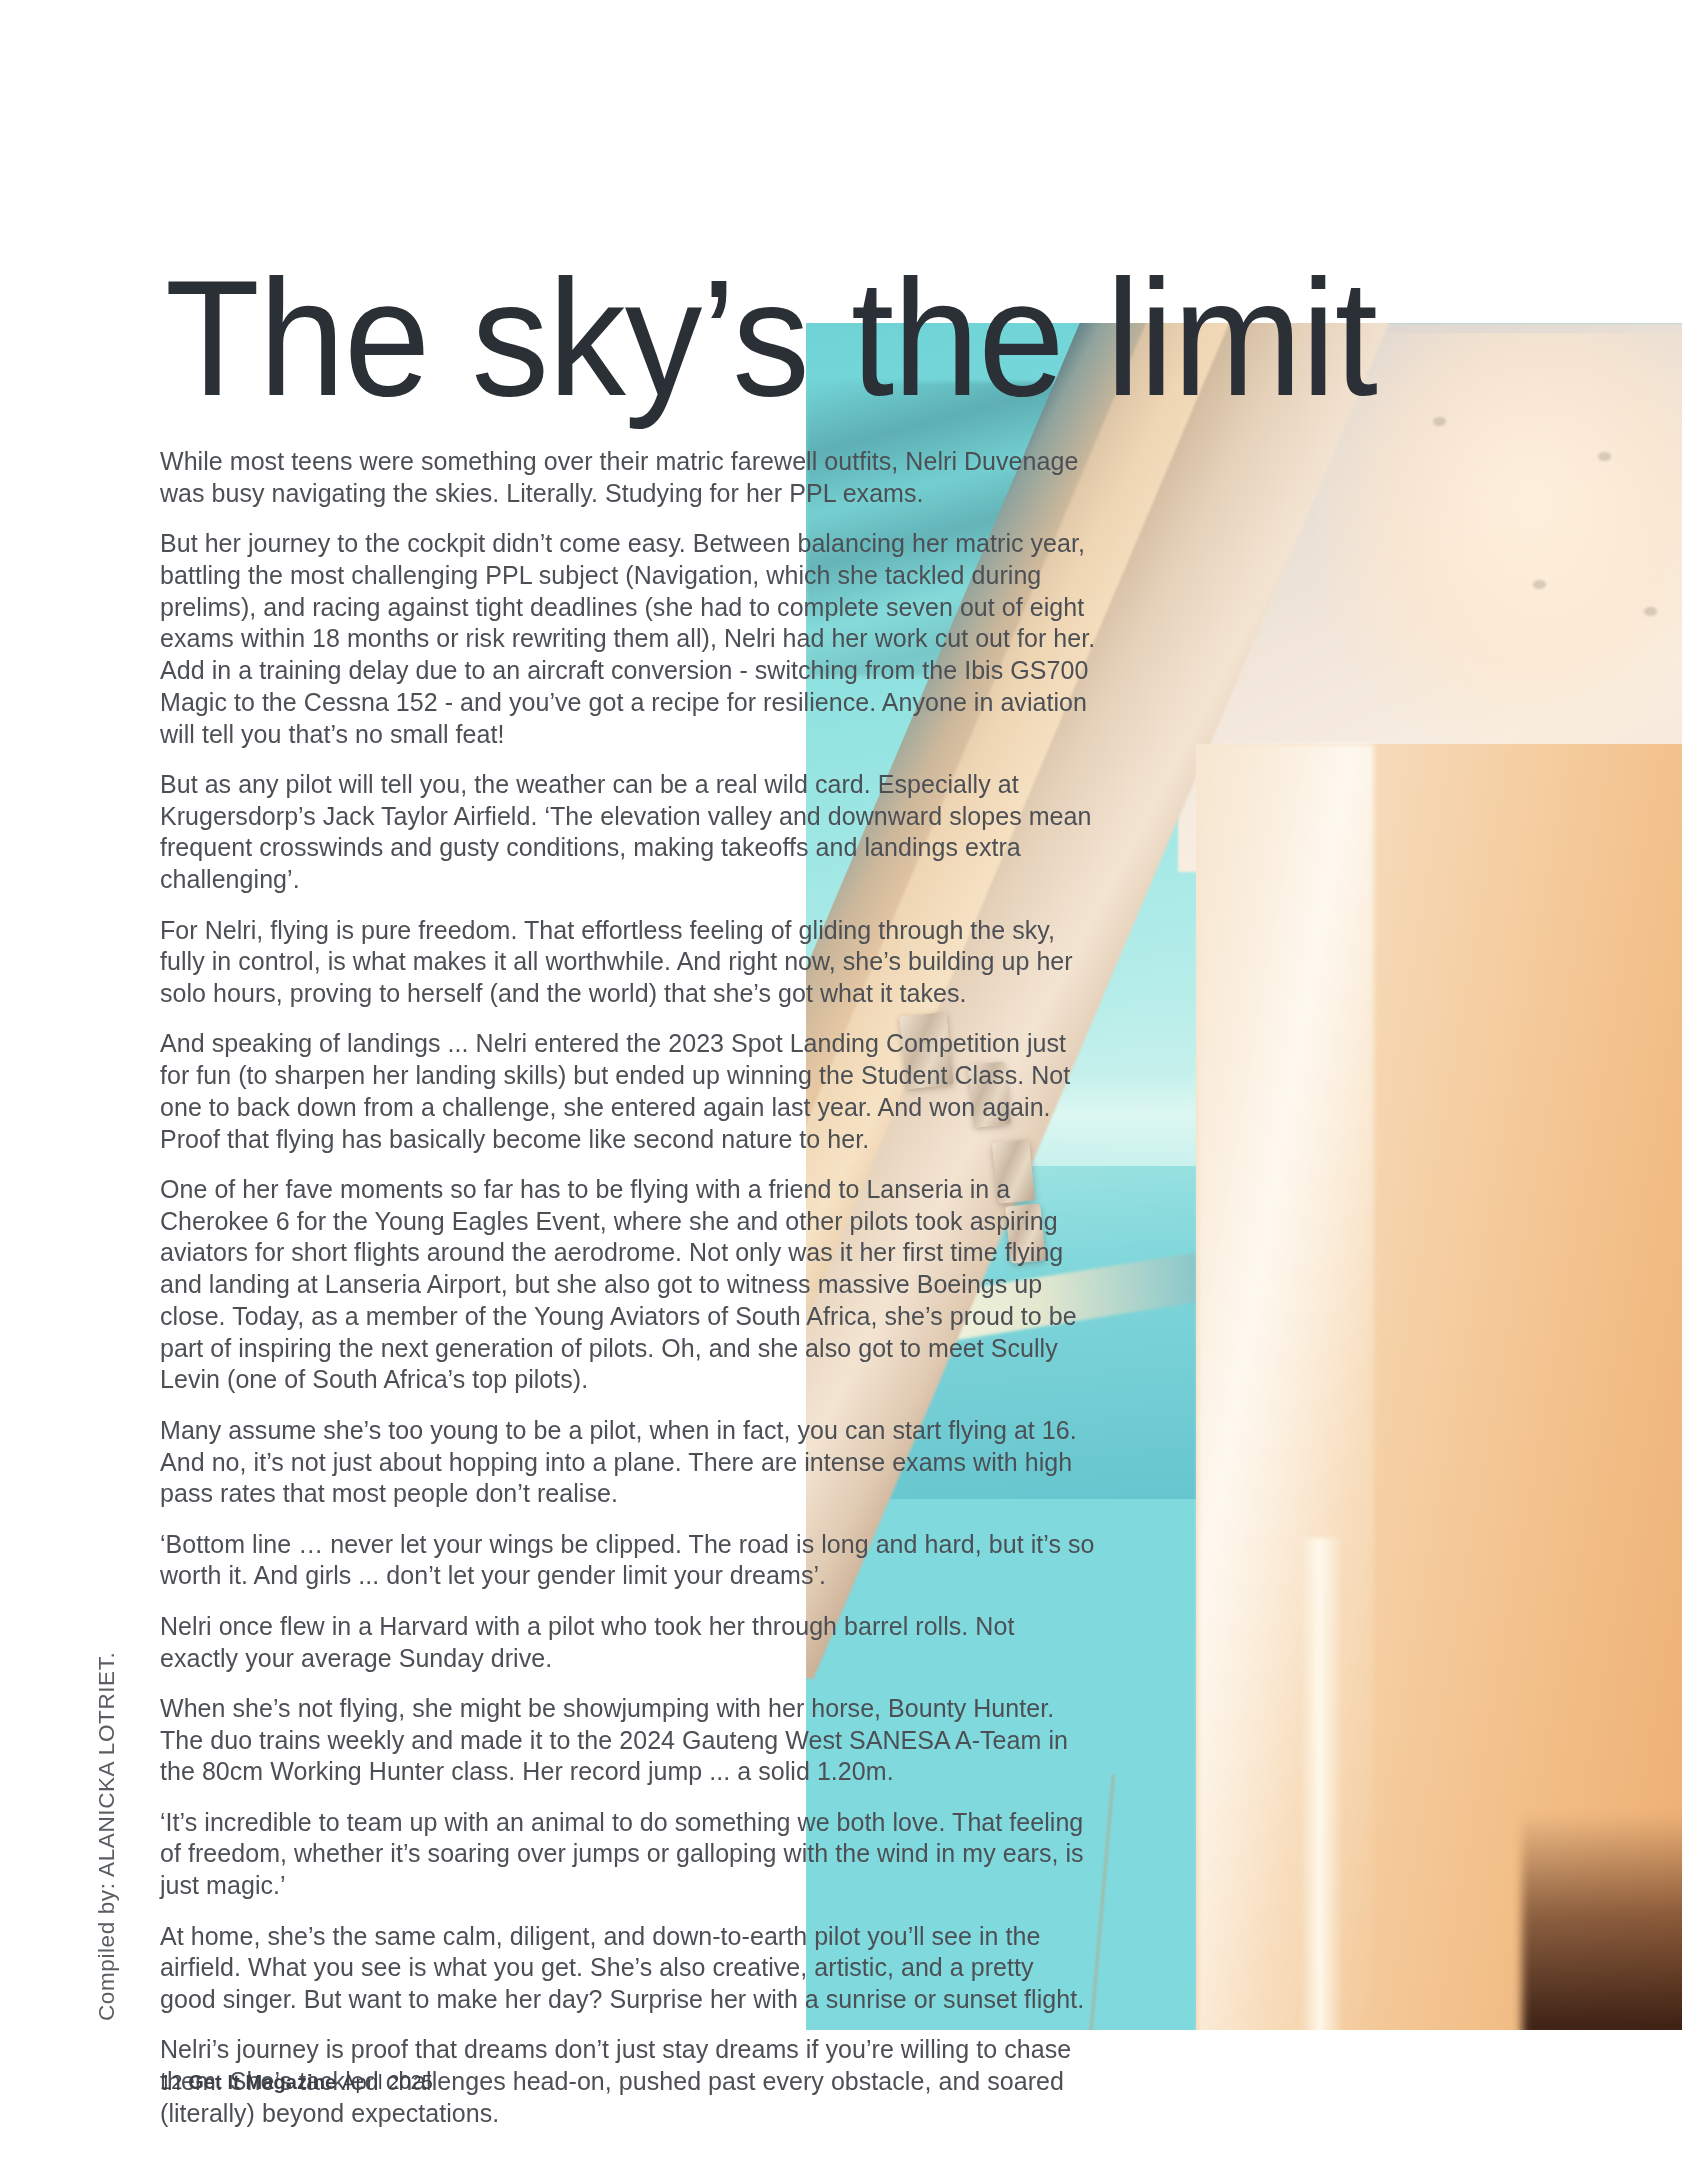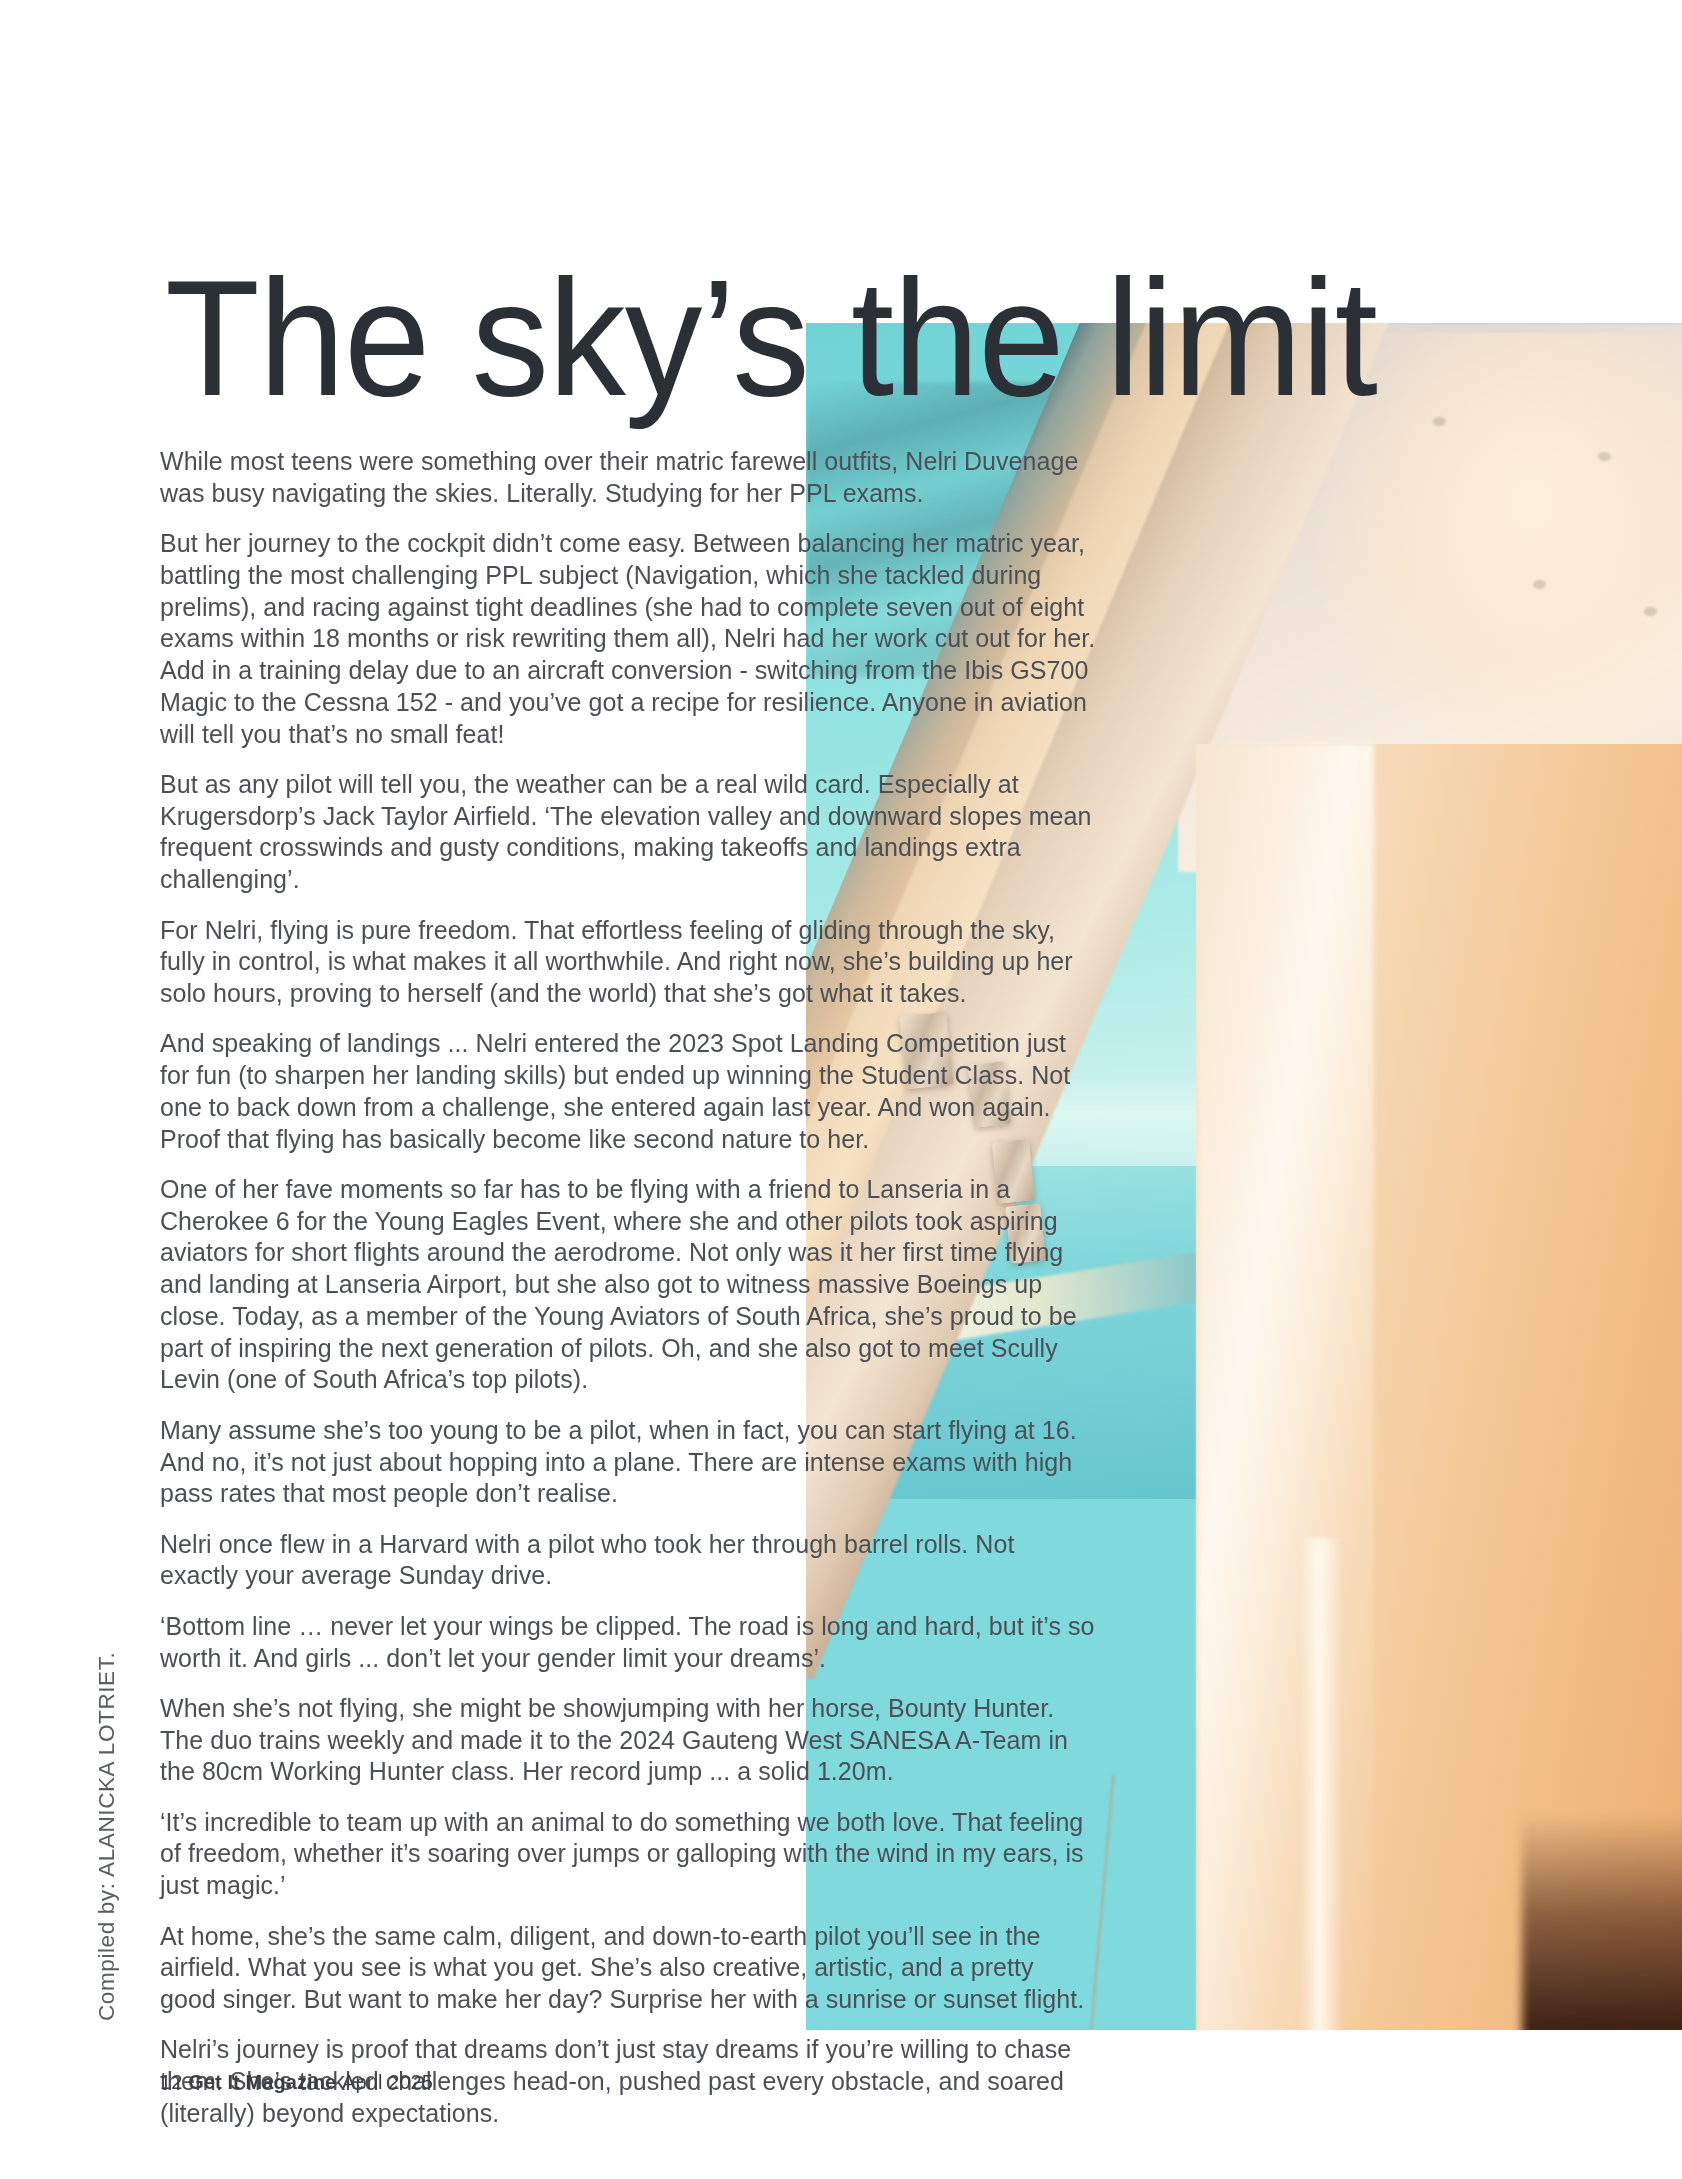--- a/index.html
+++ b/index.html
@@ -259,22 +259,22 @@
   <h1 class="headline">The sky’s the limit</h1>
 
   <div class="article">
     <p>While most teens were something over their matric farewell outfits, Nelri Duvenage was busy navigating the skies. Literally. Studying for her PPL exams.</p>
     <p>But her journey to the cockpit didn’t come easy. Between balancing her matric year, battling the most challenging PPL subject (Navigation, which she tackled during prelims), and racing against tight deadlines (she had to complete seven out of eight exams within 18 months or risk rewriting them all), Nelri had her work cut out for her. Add in a training delay due to an aircraft conversion - switching from the Ibis GS700 Magic to the Cessna 152 - and you’ve got a recipe for resilience. Anyone in aviation will tell you that’s no small feat!</p>
     <p>But as any pilot will tell you, the weather can be a real wild card. Especially at Krugersdorp’s Jack Taylor Airfield. ‘The elevation valley and downward slopes mean frequent crosswinds and gusty conditions, making takeoffs and landings extra challenging’.</p>
     <p>For Nelri, flying is pure freedom. That effortless feeling of gliding through the sky, fully in control, is what makes it all worthwhile. And right now, she’s building up her solo hours, proving to herself (and the world) that she’s got what it takes.</p>
     <p>And speaking of landings ... Nelri entered the 2023 Spot Landing Competition just for fun (to sharpen her landing skills) but ended up winning the Student Class. Not one to back down from a challenge, she entered again last year. And won again. Proof that flying has basically become like second nature to her.</p>
     <p>One of her fave moments so far has to be flying with a friend to Lanseria in a Cherokee 6 for the Young Eagles Event, where she and other pilots took aspiring aviators for short flights around the aerodrome. Not only was it her first time flying and landing at Lanseria Airport, but she also got to witness massive Boeings up close. Today, as a member of the Young Aviators of South Africa, she’s proud to be part of inspiring the next generation of pilots. Oh, and she also got to meet Scully Levin (one of South Africa’s top pilots).</p>
     <p>Many assume she’s too young to be a pilot, when in fact, you can start flying at 16. And no, it’s not just about hopping into a plane. There are intense exams with high pass rates that most people don’t realise.</p>
+    <p>‘Bottom line … never let your wings be clipped. The road is long and hard, but it’s so worth it. And girls ... don’t let your gender limit your dreams’.</p>
     <p>Nelri once flew in a Harvard with a pilot who took her through barrel rolls. Not exactly your average Sunday drive.</p>
-    <p>‘Bottom line … never let your wings be clipped. The road is long and hard, but it’s so worth it. And girls ... don’t let your gender limit your dreams’.</p>
     <p>When she’s not flying, she might be showjumping with her horse, Bounty Hunter. The duo trains weekly and made it to the 2024 Gauteng West SANESA A-Team in the 80cm Working Hunter class. Her record jump ... a solid 1.20m.</p>
     <p>‘It’s incredible to team up with an animal to do something we both love. That feeling of freedom, whether it’s soaring over jumps or galloping with the wind in my ears, is just magic.’</p>
     <p>At home, she’s the same calm, diligent, and down-to-earth pilot you’ll see in the airfield. What you see is what you get. She’s also creative, artistic, and a pretty good singer. But want to make her day? Surprise her with a sunrise or sunset flight.</p>
     <p>Nelri’s journey is proof that dreams don’t just stay dreams if you’re willing to chase them. She’s tackled challenges head-on, pushed past every obstacle, and soared (literally) beyond expectations.</p>
 
   </div>
 
   <div class="credit">Compiled by: ALANICKA LOTRIET.</div>
 
   <div class="footer">

